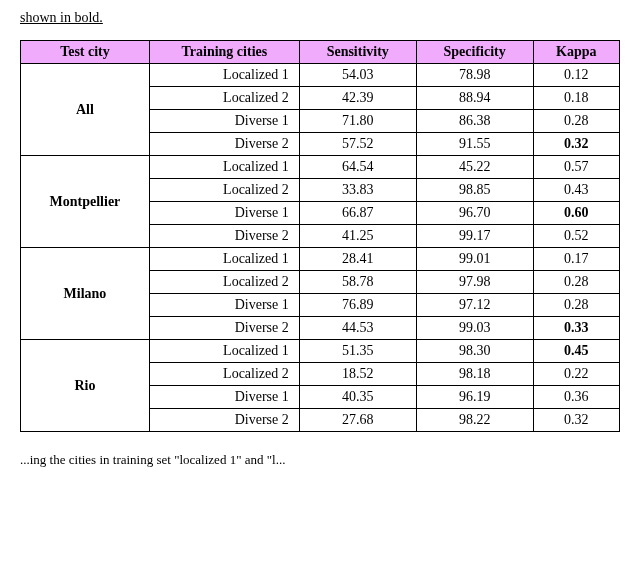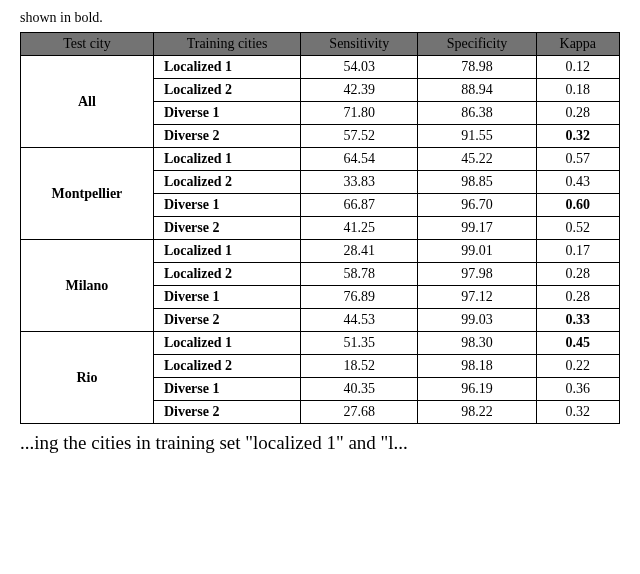--- a/index.html
+++ b/index.html
@@ -8,47 +8,48 @@
       box-sizing: border-box;
     }
     body {
       background: #fff;
       font-family: "Times New Roman", Times, serif;
       font-size: 14px;
       padding: 10px 20px;
       color: #000;
     }
     .caption {
-      margin-bottom: 6px;
+      margin-bottom: 14px;
       font-size: 14px;
+      text-decoration: underline;
     }
     table {
       border-collapse: collapse;
       width: 100%;
       max-width: 600px;
     }
     th, td {
       border: 1px solid #000;
       padding: 3px 10px;
       text-align: center;
     }
     th {
-      font-weight: normal;
-      background: #737373;
+      font-weight: bold;
+      background: #f0abfc;
     }
     td.test-city {
       font-weight: bold;
     }
     td.training-city {
-      text-align: left;
-      font-weight: bold;
+      text-align: right;
+      font-weight: normal;
     }
     .footer-note {
-      margin-top: 8px;
-      font-size: 19px;
+      margin-top: 20px;
+      font-size: 13px;
     }
   </style>
 </head>
 <body>
 
 <p class="caption">shown in bold.</p>
 
 <table>
   <thead>
     <tr id="header-row">

